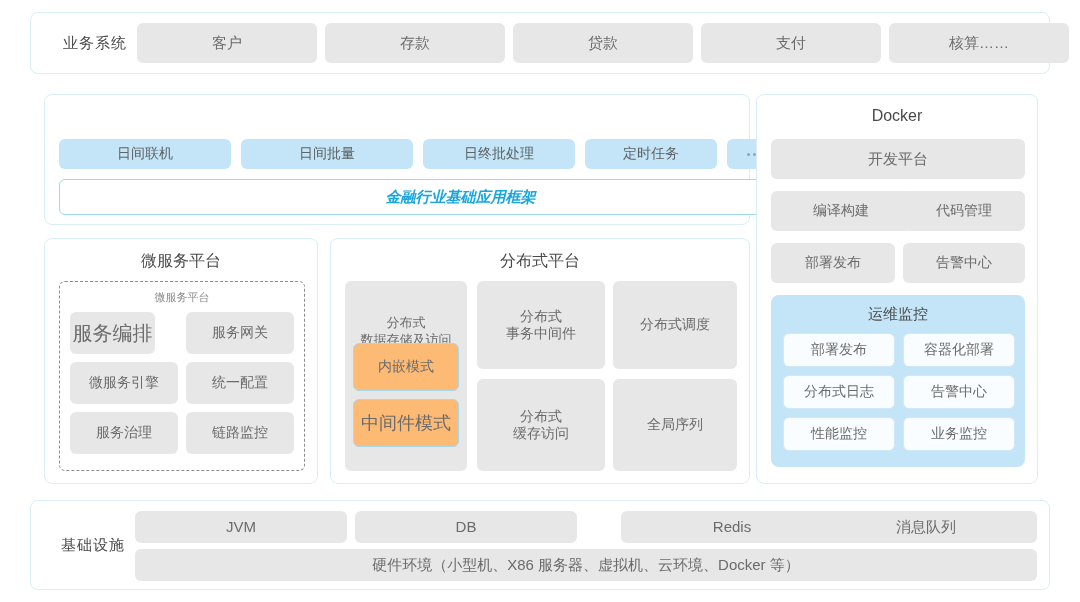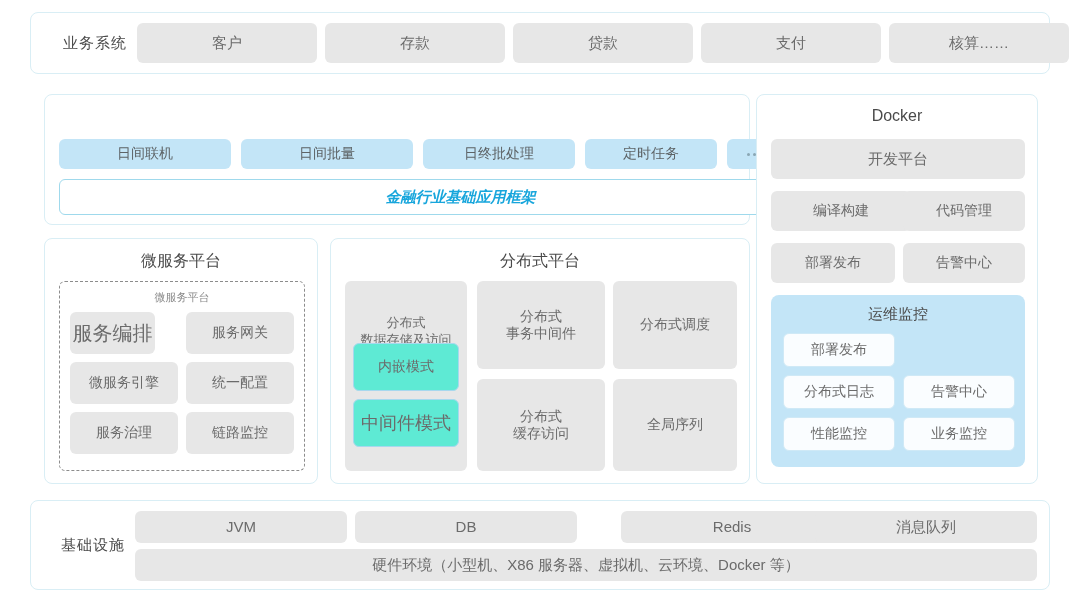--- a/index.html
+++ b/index.html
@@ -45,21 +45,21 @@
   }
   .cell-gray {
     background: #e7e7e7;
     color: #6b6b6b;
   }
   .cell-blue {
     background: #c3e5f7;
     color: #5d6366;
   }
   .cell-white-blue {
-    background: #5eead4;
+    background: #fdba74;
     border: 1px solid #a7d8ee;
     color: #6b6b6b;
   }
   .cell-white-soft {
     background: #fafdff;
     border: 1px solid #cfe9f6;
     color: #6b6b6b;
   }
 
   
@@ -207,20 +207,21 @@
 
     <div class="cell cell-gray" style="left:14px; top:96px; width:140px; height:40px; font-size:14px;">编译构建</div>
     <div class="cell cell-gray" style="left:146px; top:96px; width:122px; height:40px; font-size:14px;">代码管理</div>
     <div class="cell cell-gray" style="left:14px; top:148px; width:124px; height:40px; font-size:14px;">部署发布</div>
     <div class="cell cell-gray" style="left:146px; top:148px; width:122px; height:40px; font-size:14px;">告警中心</div>
 
     <div class="ops-block" style="left:14px; top:200px; width:254px; height:172px;">
       <div class="panel-title" style="top:10px; font-size:15px;">运维监控</div>
 
       <div class="cell cell-white-soft" style="left:12px; top:38px; width:112px; height:34px; font-size:14px;">部署发布</div>
+      <div class="cell cell-white-soft" style="left:132px; top:38px; width:112px; height:34px; font-size:14px;">容器化部署</div>
       <div class="cell cell-white-soft" style="left:12px; top:80px; width:112px; height:34px; font-size:14px;">分布式日志</div>
       <div class="cell cell-white-soft" style="left:132px; top:80px; width:112px; height:34px; font-size:14px;">告警中心</div>
       <div class="cell cell-white-soft" style="left:12px; top:122px; width:112px; height:34px; font-size:14px;">性能监控</div>
       <div class="cell cell-white-soft" style="left:132px; top:122px; width:112px; height:34px; font-size:14px;">业务监控</div>
     </div>
   </div>
 
   <div class="panel" id="row-infra">
     <div class="side-label" style="left:10px; top:0; width:104px; height:88px;">基础设施</div>
 

